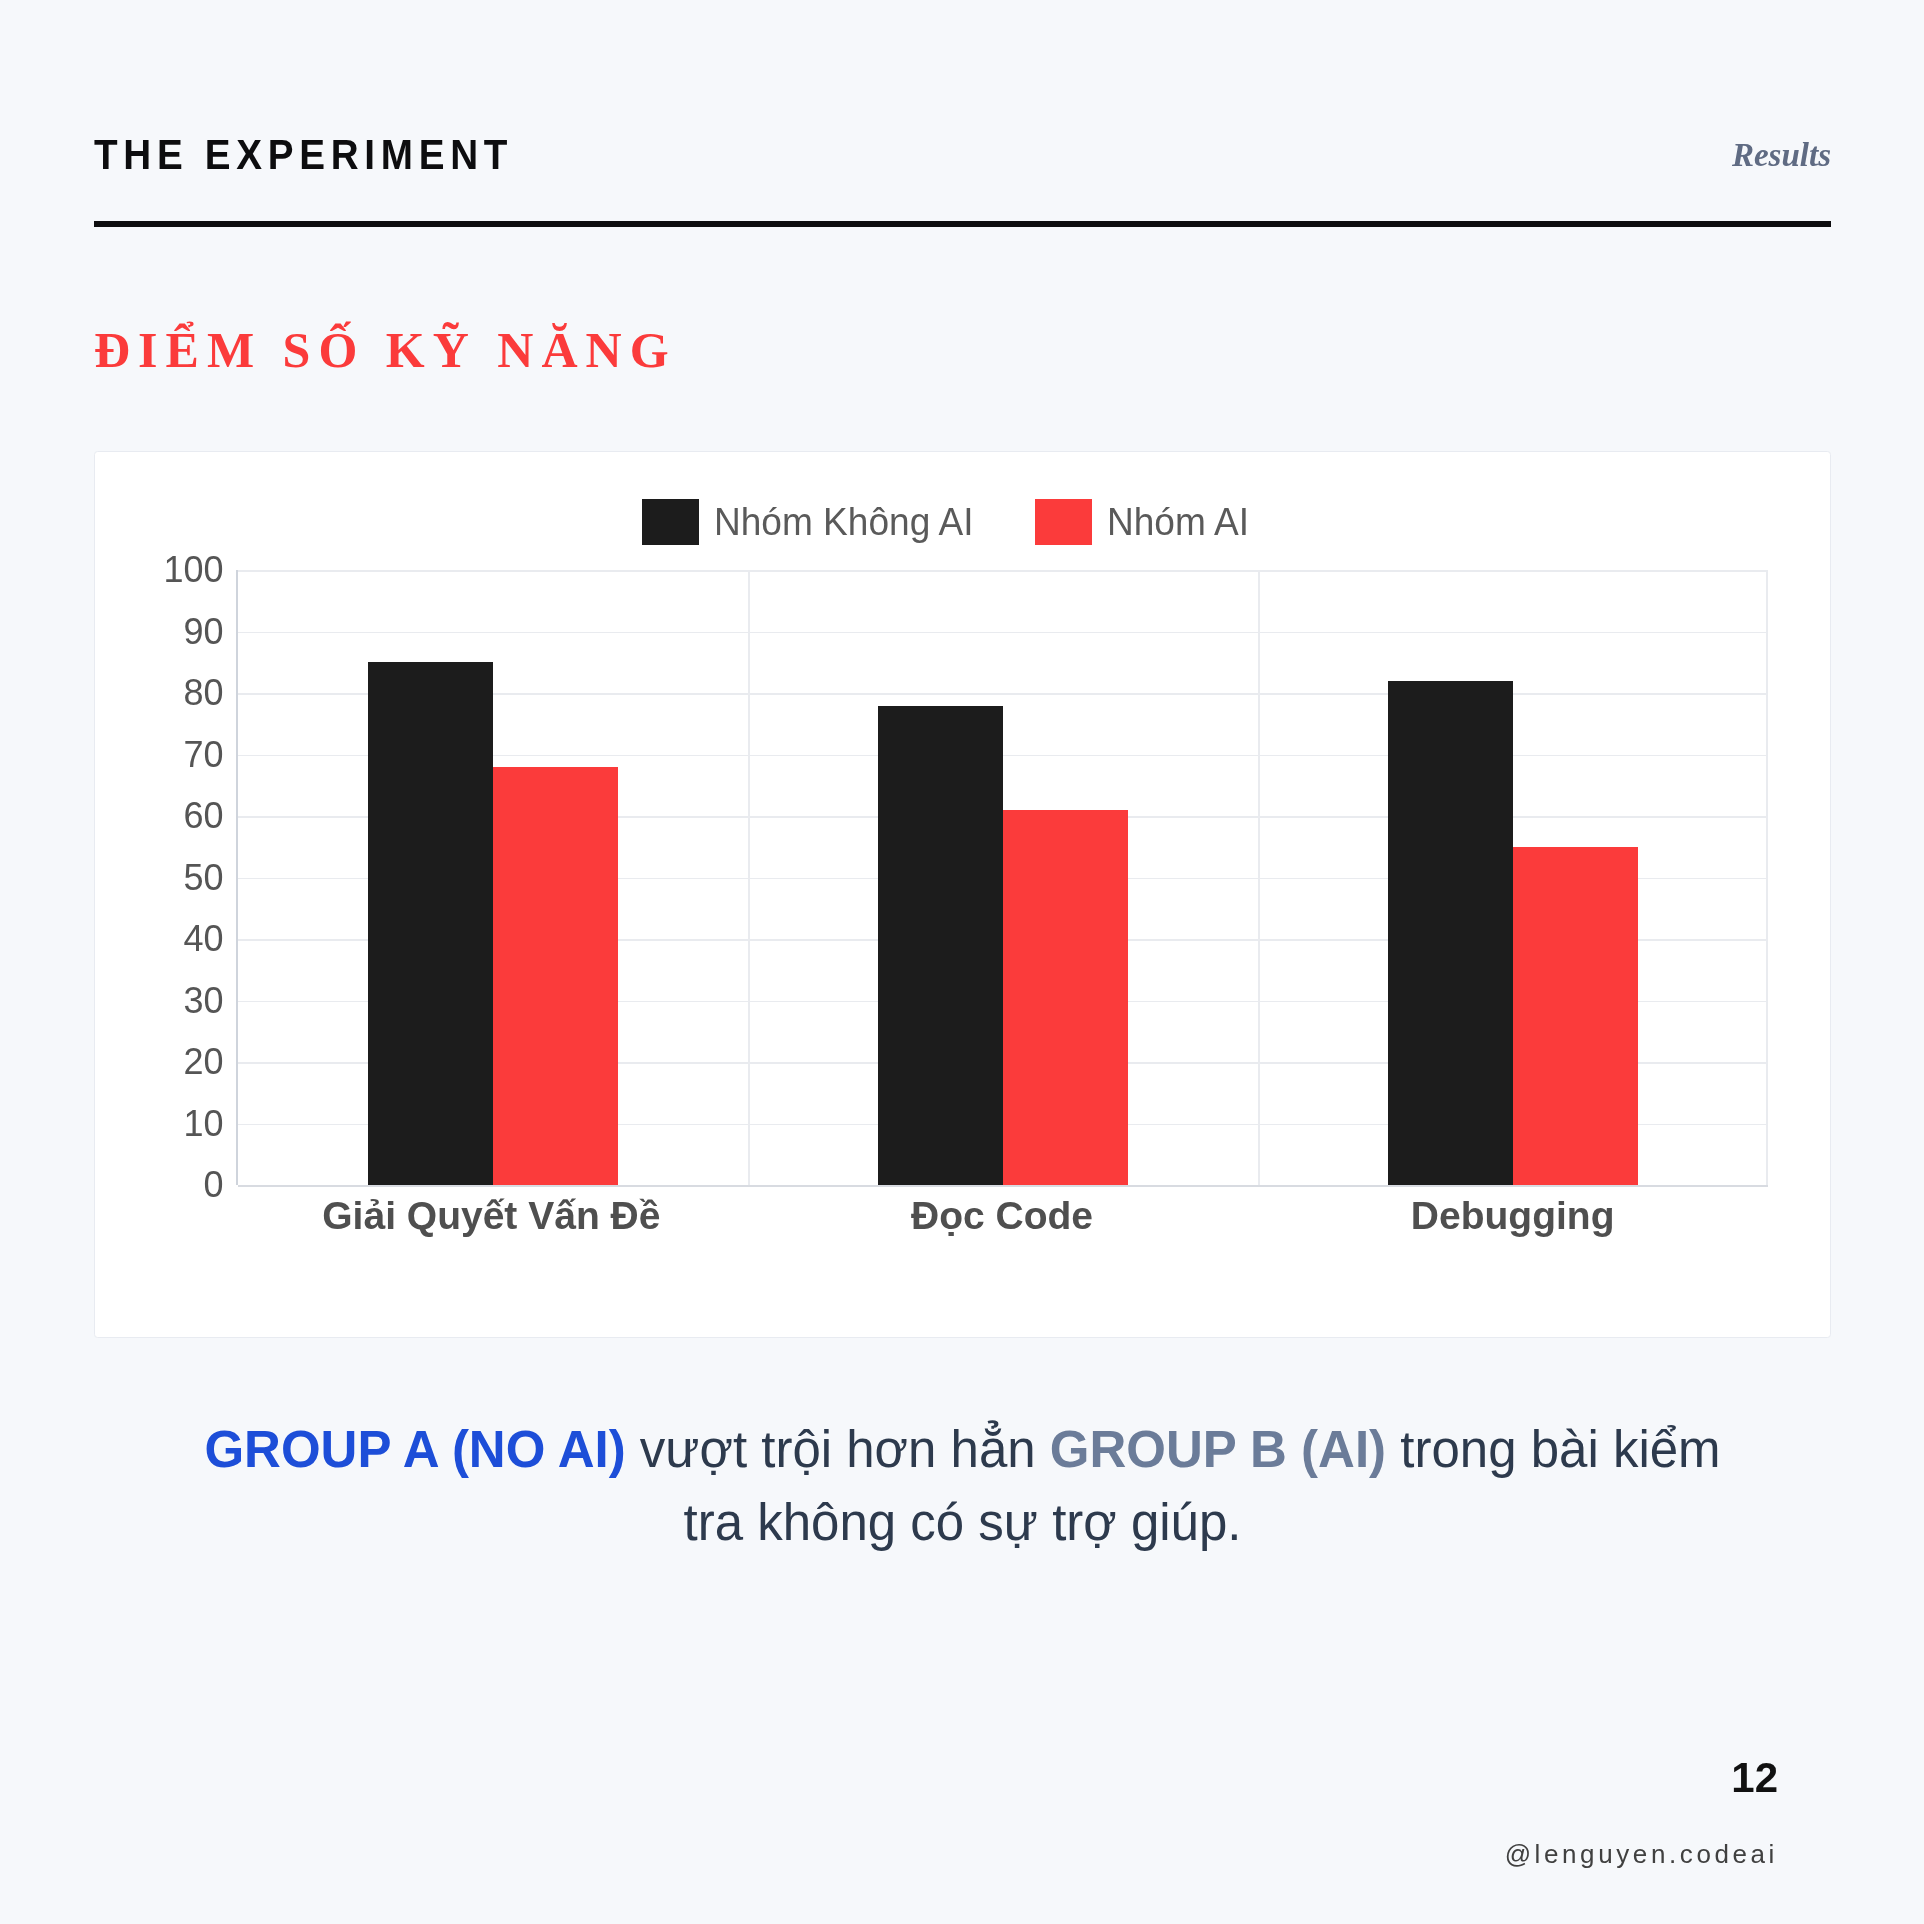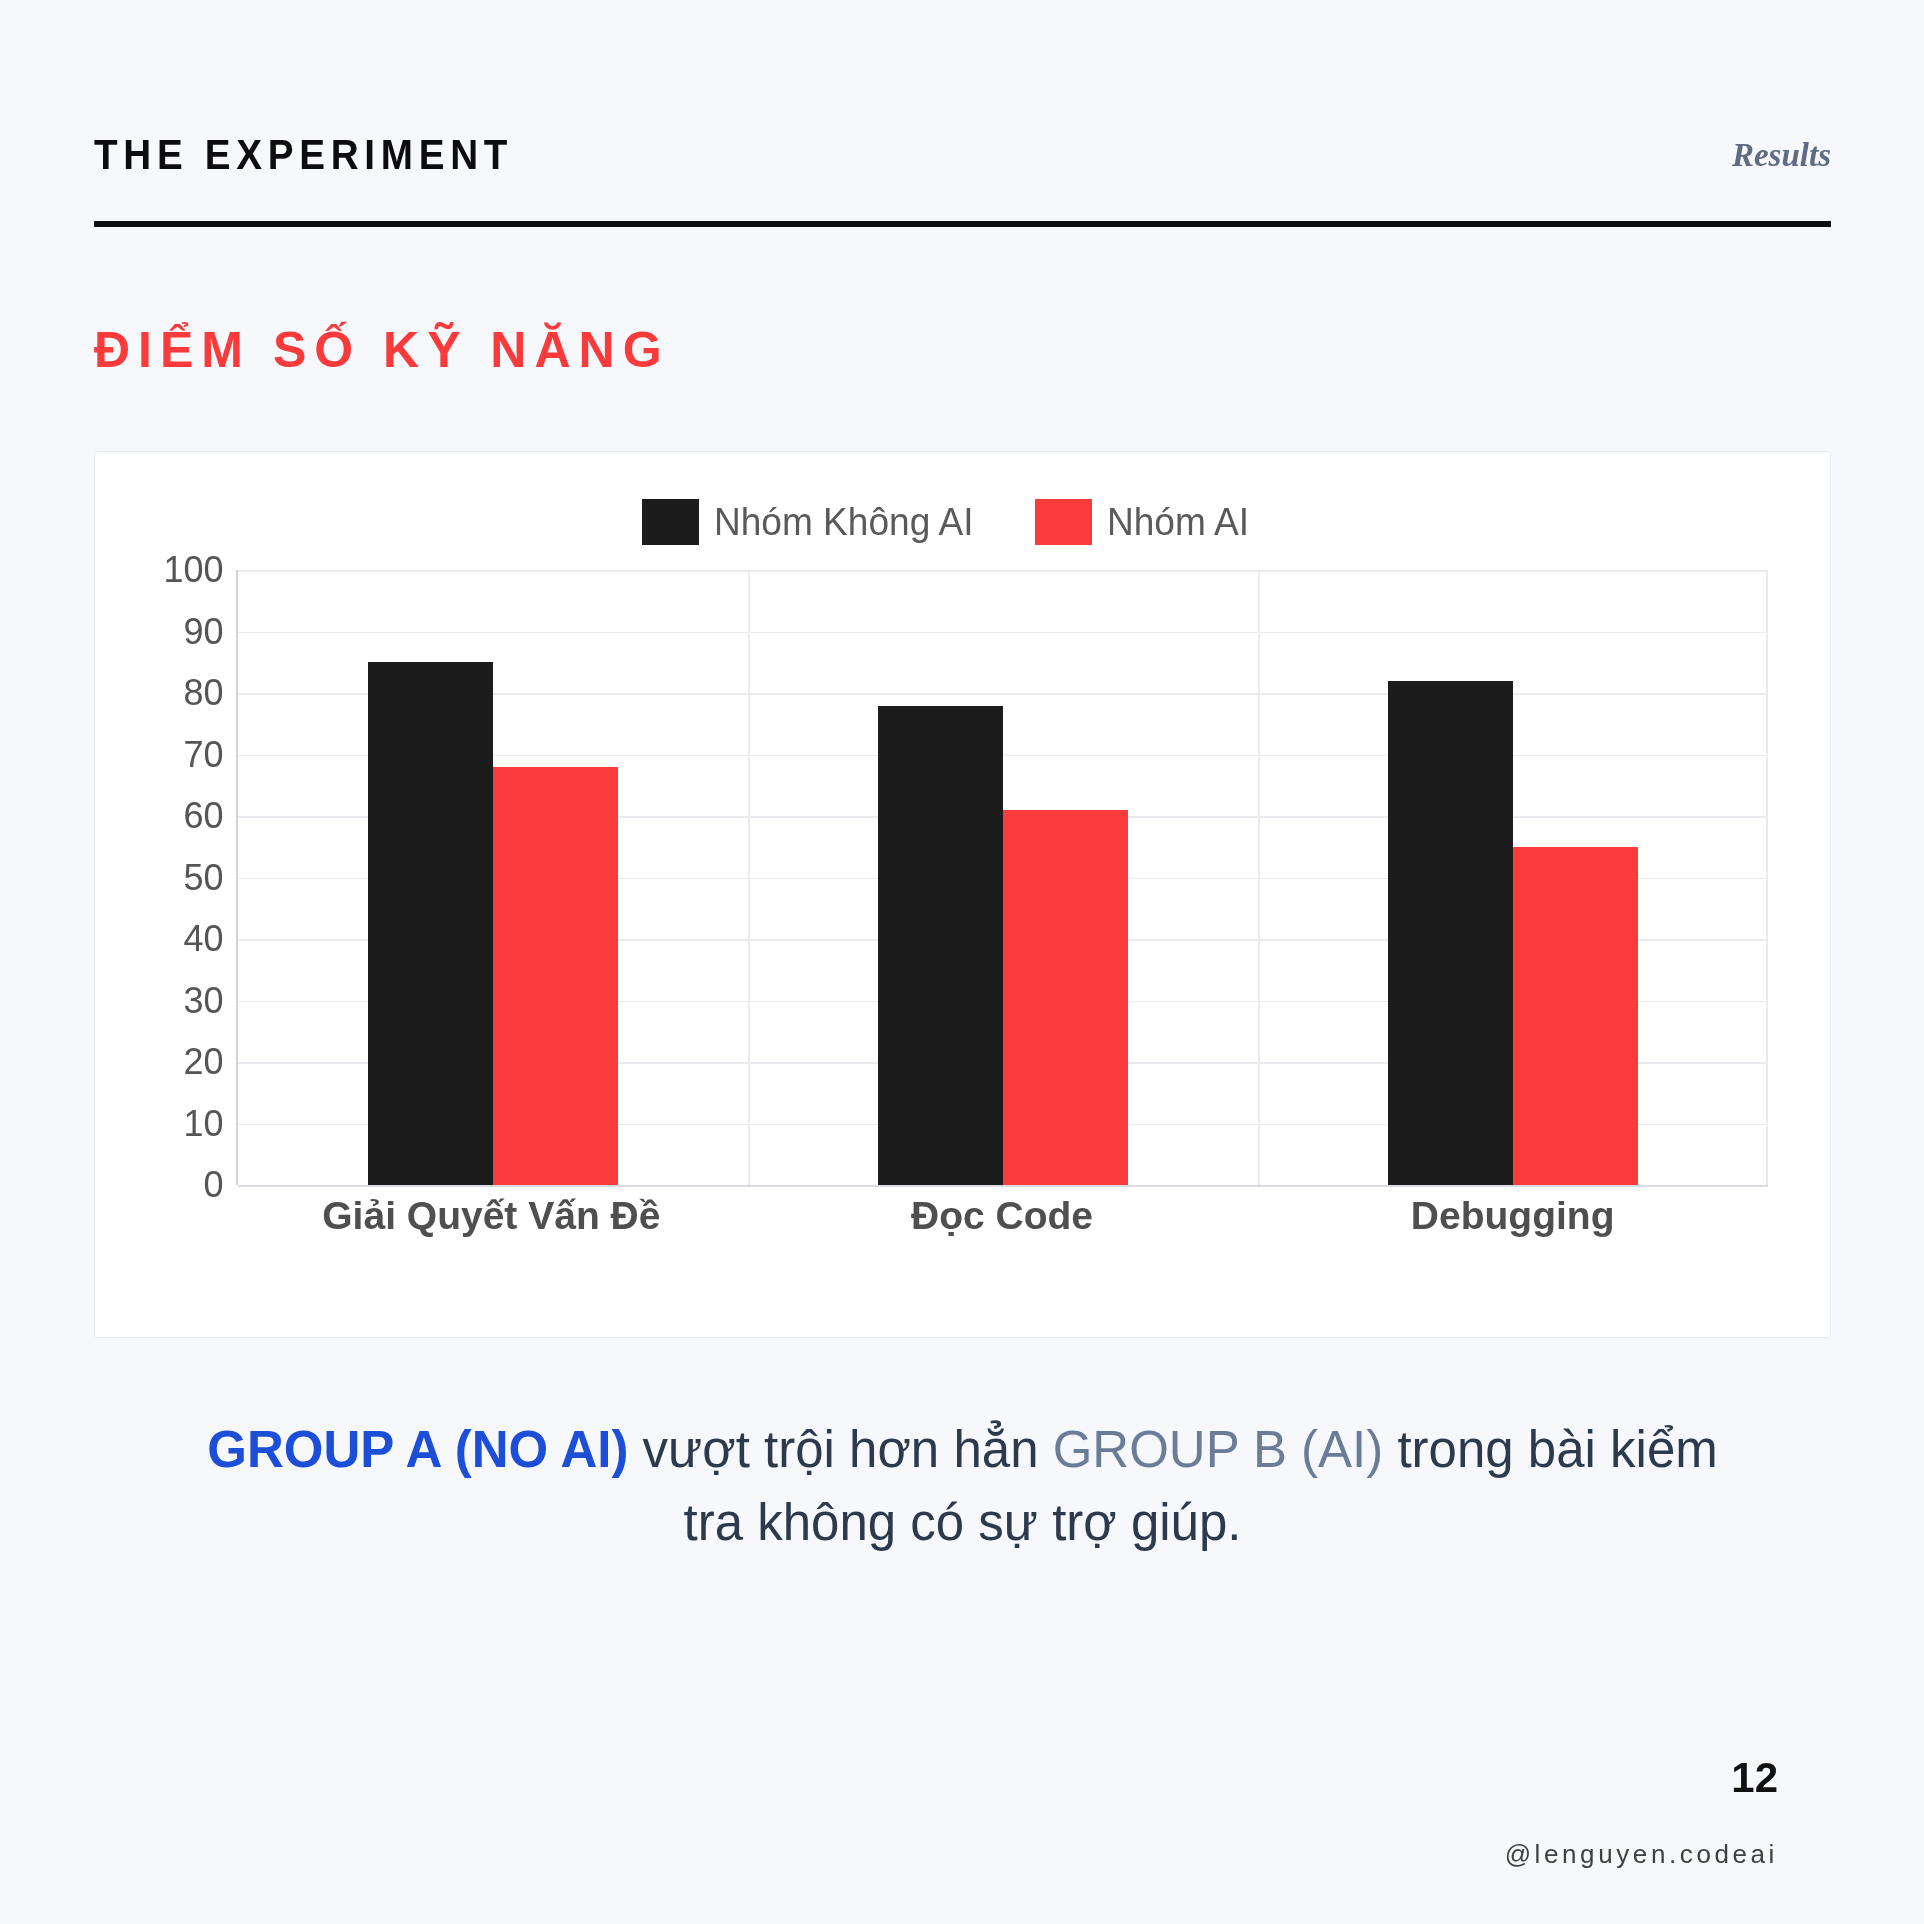--- a/index.html
+++ b/index.html
@@ -56,21 +56,21 @@
   }
 
   
   .title-red {
     margin-top: 98px;
     font-size: 50px;
     font-weight: 700;
     letter-spacing: 8px;
     color: #fb3b3b;
     line-height: 1;
-    font-family: Liberation Sans, sans-serif;
+    font-family: Liberation Serif, serif;
   }
 
   
   .chart-card {
     margin-top: 76px;
     background: #ffffff;
     border: 1.8px solid #e8ebf1;
     border-radius: 3.6px;
     height: 887px;
     box-sizing: border-box;
@@ -200,21 +200,21 @@
     color: #2d3a4d;
     font-family: "Liberation Sans", sans-serif;
     padding: 0 80px;
   }
   .caption .hl-red {
     color: #1d4ed8;
     font-weight: 700;
   }
   .caption .hl-slate {
     color: #6b7c99;
-    font-weight: 400;
+    font-weight: 700;
   }
 
   
   .page-num {
     position: absolute;
     right: 147px;
     bottom: 123px;
     font-size: 42px;
     font-weight: 700;
     color: #111111;

